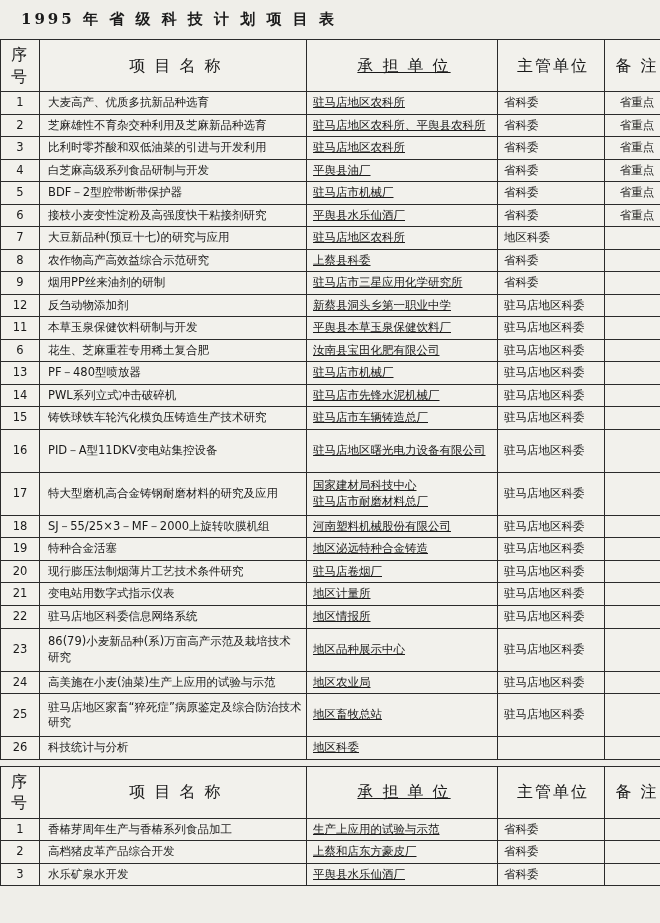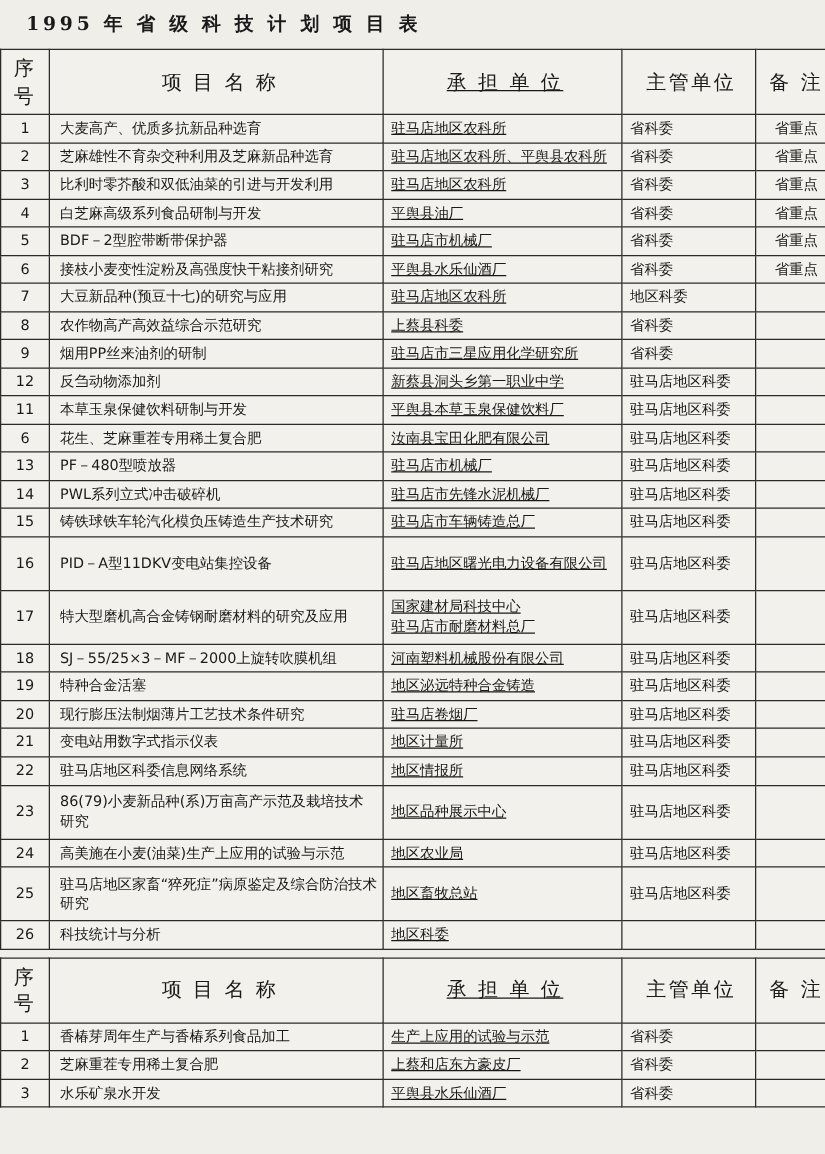--- a/index.html
+++ b/index.html
@@ -314,21 +314,21 @@
     <tbody>
       <tr>
           <td class="c-no">1</td>
           <td class="c-name">香椿芽周年生产与香椿系列食品加工</td>
           <td class="c-unit">生产上应用的试验与示范</td>
           <td class="c-dept">省科委</td>
           <td class="c-note"></td>
         </tr>
       <tr>
           <td class="c-no">2</td>
-          <td class="c-name">芝麻重茬专用稀土复合肥</td>
+          <td class="c-name">高档猪皮革产品综合开发</td>
           <td class="c-unit">上蔡和店东方豪皮厂</td>
           <td class="c-dept">省科委</td>
           <td class="c-note"></td>
         </tr>
       <tr>
           <td class="c-no">3</td>
           <td class="c-name">水乐矿泉水开发</td>
           <td class="c-unit">平舆县水乐仙酒厂</td>
           <td class="c-dept">省科委</td>
           <td class="c-note"></td>

